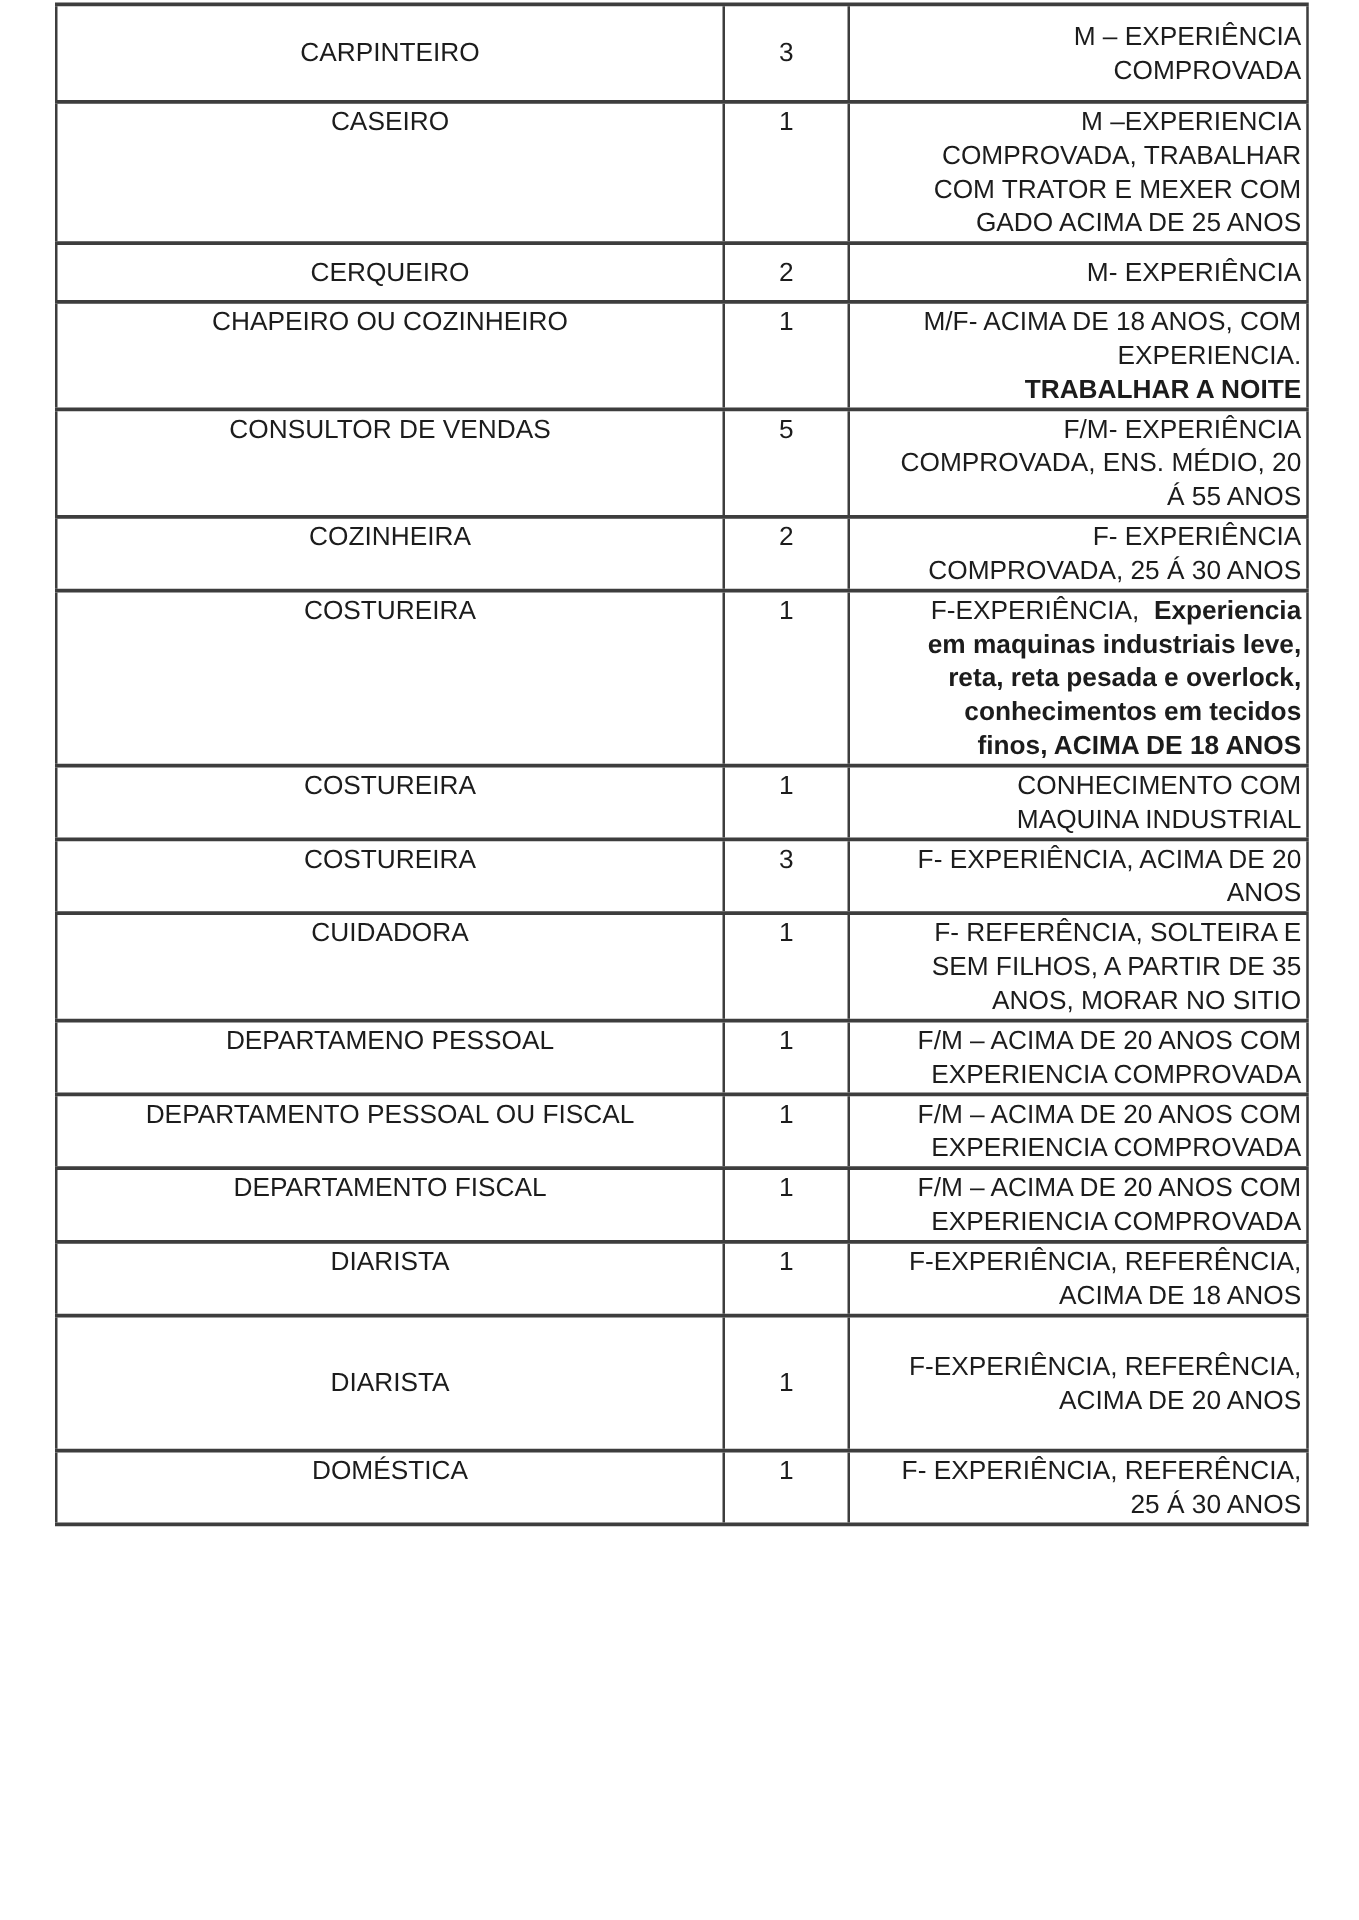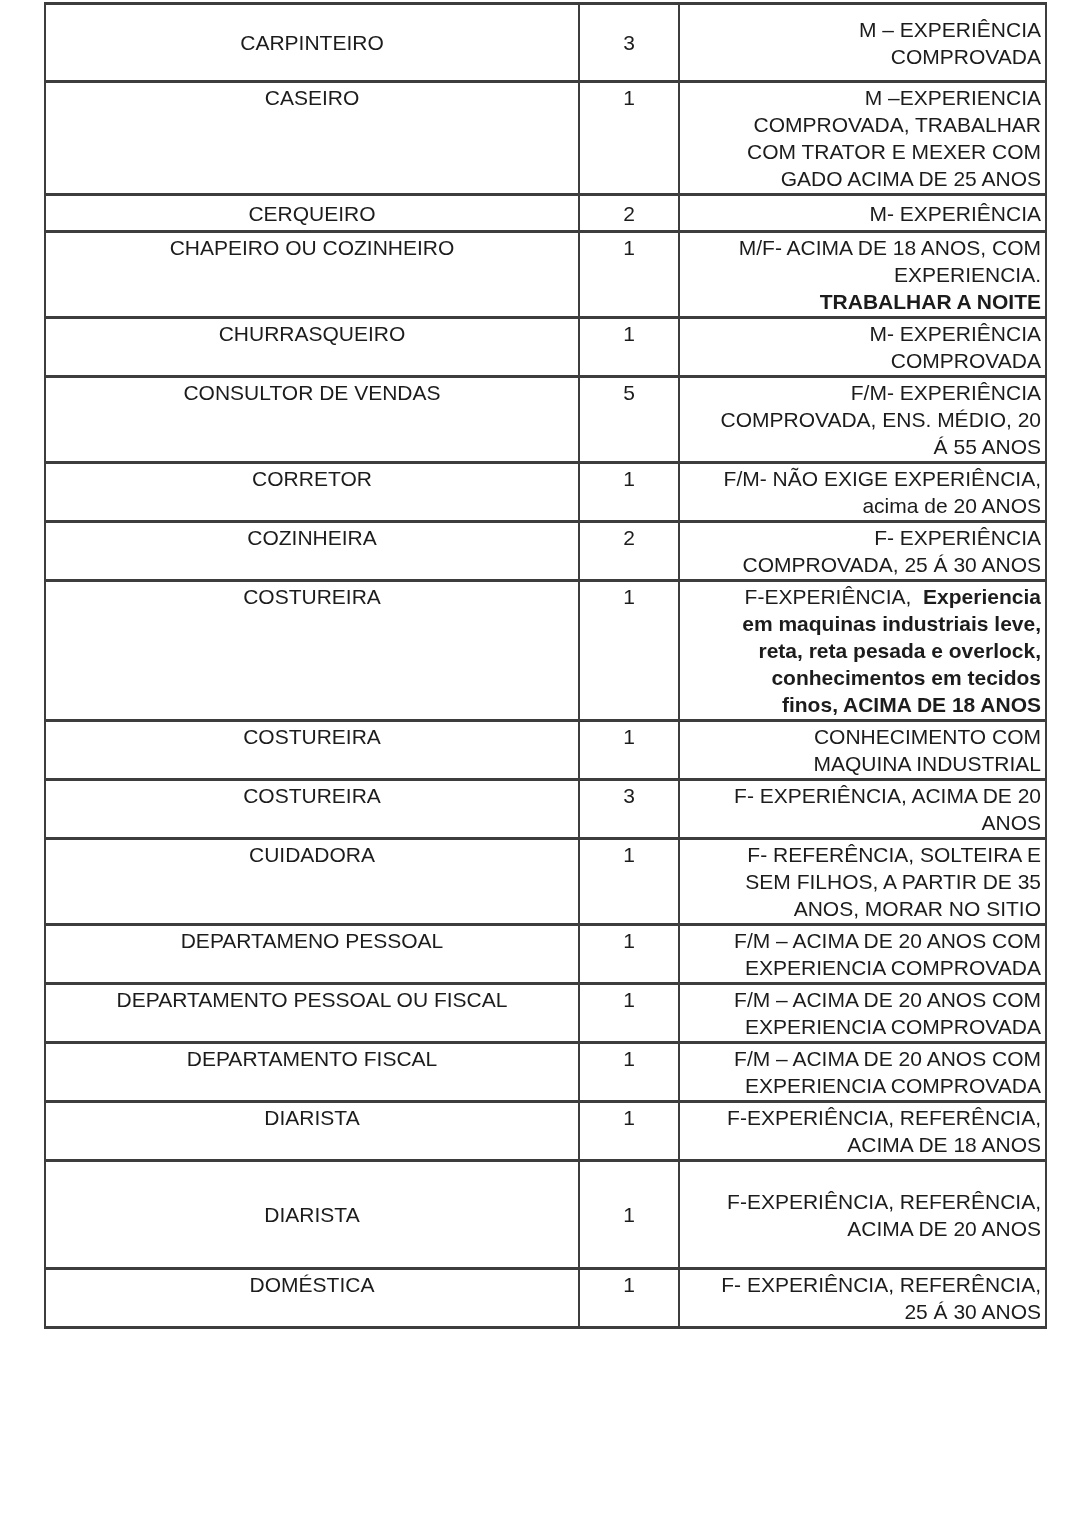--- a/index.html
+++ b/index.html
@@ -64,59 +64,43 @@
         <tr class="valign-top" style="height: 109px;">
           <td>CASEIRO</td>
           <td>1</td>
           <td>
             <div class="req-line"><span class="seg-normal">M –EXPERIENCIA</span></div>
             <div class="req-line"><span class="seg-normal">COMPROVADA, TRABALHAR</span></div>
             <div class="req-line"><span class="seg-normal">COM TRATOR E MEXER COM</span></div>
             <div class="req-line"><span class="seg-normal">GADO ACIMA DE 25 ANOS</span></div>
           </td>
         </tr>
-        <tr class="valign-middle" style="height: 37px; margin-top: 24px;">
+        <tr class="valign-middle" style="height: 47px; margin-top: 24px;">
           <td>CERQUEIRO</td>
           <td>2</td>
           <td>
             <div class="req-line"><span class="seg-normal">M- EXPERIÊNCIA</span></div>
           </td>
         </tr>
         <tr class="valign-top" style="height: 83px;">
           <td>CHAPEIRO OU COZINHEIRO</td>
           <td>1</td>
           <td>
             <div class="req-line"><span class="seg-normal">M/F- ACIMA DE 18 ANOS, COM</span></div>
             <div class="req-line"><span class="seg-normal">EXPERIENCIA.</span></div>
             <div class="req-line"><span class="seg-bold">TRABALHAR A NOITE</span></div>
           </td>
         </tr>
-        <tr class="valign-top" style="height: 52px;">
-          <td>CHURRASQUEIRO</td>
-          <td>1</td>
-          <td>
-            <div class="req-line"><span class="seg-normal">M- EXPERIÊNCIA</span></div>
-            <div class="req-line"><span class="seg-normal">COMPROVADA</span></div>
-          </td>
-        </tr>
         <tr class="valign-top" style="height: 83px;">
           <td>CONSULTOR DE VENDAS</td>
           <td>5</td>
           <td>
             <div class="req-line"><span class="seg-normal">F/M- EXPERIÊNCIA</span></div>
             <div class="req-line"><span class="seg-normal">COMPROVADA, ENS. MÉDIO, 20</span></div>
             <div class="req-line"><span class="seg-normal">Á 55 ANOS</span></div>
-          </td>
-        </tr>
-        <tr class="valign-top" style="height: 55px;">
-          <td>CORRETOR</td>
-          <td>1</td>
-          <td>
-            <div class="req-line"><span class="seg-normal">F/M- NÃO EXIGE EXPERIÊNCIA,</span></div>
-            <div class="req-line"><span class="seg-normal">acima de 20 ANOS</span></div>
           </td>
         </tr>
         <tr class="valign-top" style="height: 55px; margin-top: 16px;">
           <td>COZINHEIRA</td>
           <td>2</td>
           <td>
             <div class="req-line"><span class="seg-normal">F- EXPERIÊNCIA</span></div>
             <div class="req-line"><span class="seg-normal">COMPROVADA, 25 Á 30 ANOS</span></div>
           </td>
         </tr>

